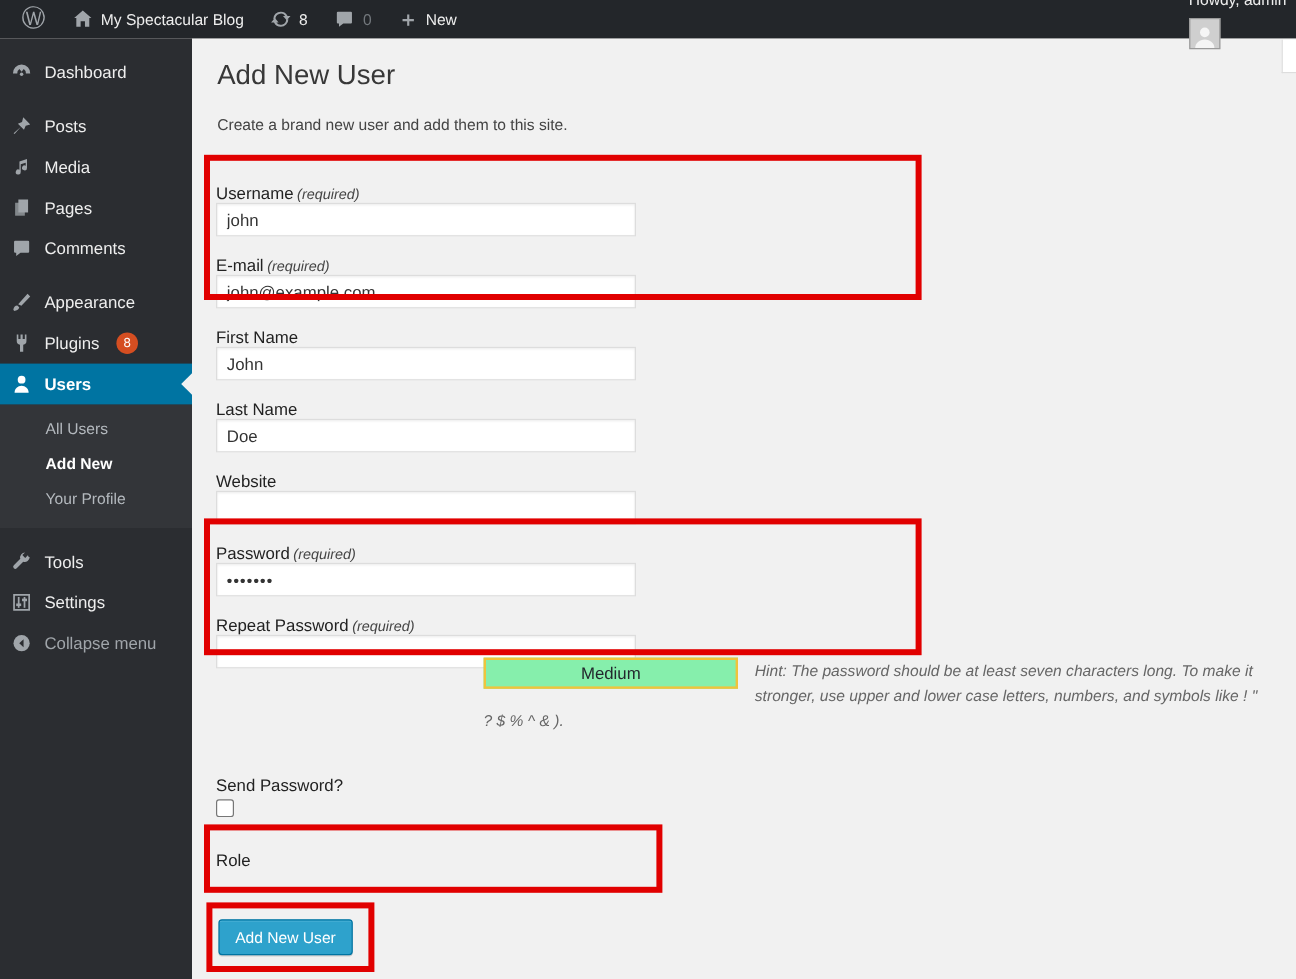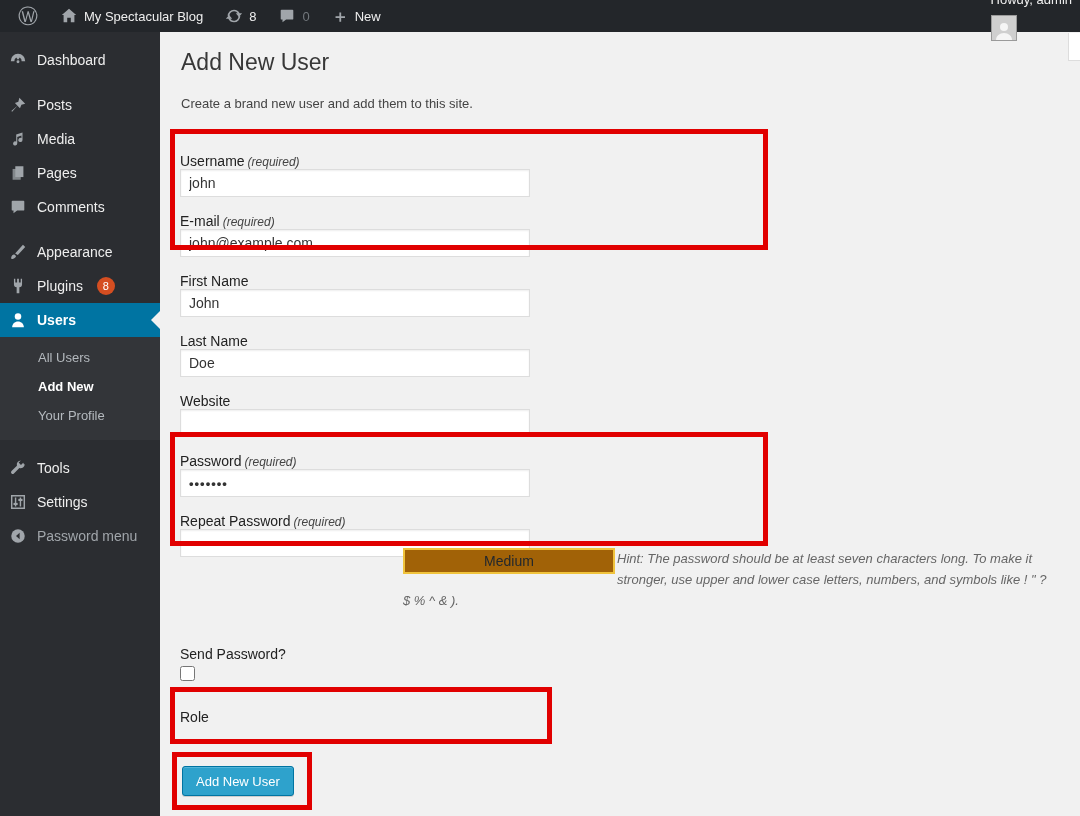--- a/index.html
+++ b/index.html
@@ -66,22 +66,22 @@
   .freq { font-size:12px; font-style:italic; color:#444; margin-left:3px; }
   .finput {
     width:350px; height:28px; background:#fff; border:1px solid #ddd;
     box-shadow:inset 0 1px 2px rgba(0,0,0,.07); padding:3px 8px; font-size:14px; color:#333;
     font-family:"Liberation Sans", sans-serif; outline:none;
   }
   .pw { letter-spacing:1px; font-size:13px; font-weight:bold; }
 
   .meter-hint { position:absolute; left:243px; top:516px; width:645px; font-size:13px; }
   .strength-meter {
-    float:left; width:212px; height:26px; margin-right:2px; margin-bottom:2px;
-    background:#a16207; border:2px solid #f0c33c; color:#23282d;
+    float:left; width:212px; height:26px; margin-right:14px; margin-bottom:2px;
+    background:#86efac; border:2px solid #f0c33c; color:#23282d;
     display:flex; align-items:center; justify-content:center; font-size:14px;
   }
   .hint-text { font-style:italic; color:#666; line-height:21px; }
 
   .check-row { top:612px; }
   .check-cell { display:flex; align-items:flex-start; gap:9px; padding-top:2px; }
   .check-cell input { width:15px; height:15px; margin-top:2px; cursor:pointer; }
   .check-text { font-size:14px; color:#333; line-height:20px; }
   .check-row .flabel { padding-top:2px; }
 
@@ -227,21 +227,21 @@
         <rect x="11.9" y="5" width="1.6" height="10"></rect>
         <rect x="10.4" y="6.5" width="4.6" height="2.4"></rect>
       </svg>
     <span>Settings</span>
   </div>
   <div class="menu-item">
     <svg viewBox="0 0 20 20">
         <circle cx="10" cy="10" r="7.5"></circle>
         <path d="M11.8 6.3L7.8 10l4 3.7z" fill="#2b2d31"></path>
       </svg>
-    <span class="collapse-label">Password menu</span>
+    <span class="collapse-label">Collapse menu</span>
   </div>
 </div>
 
 <div class="content">
 
   <div class="help-tab">
     <span>Help</span>
     <span class="help-caret"></span>
   </div>
 

